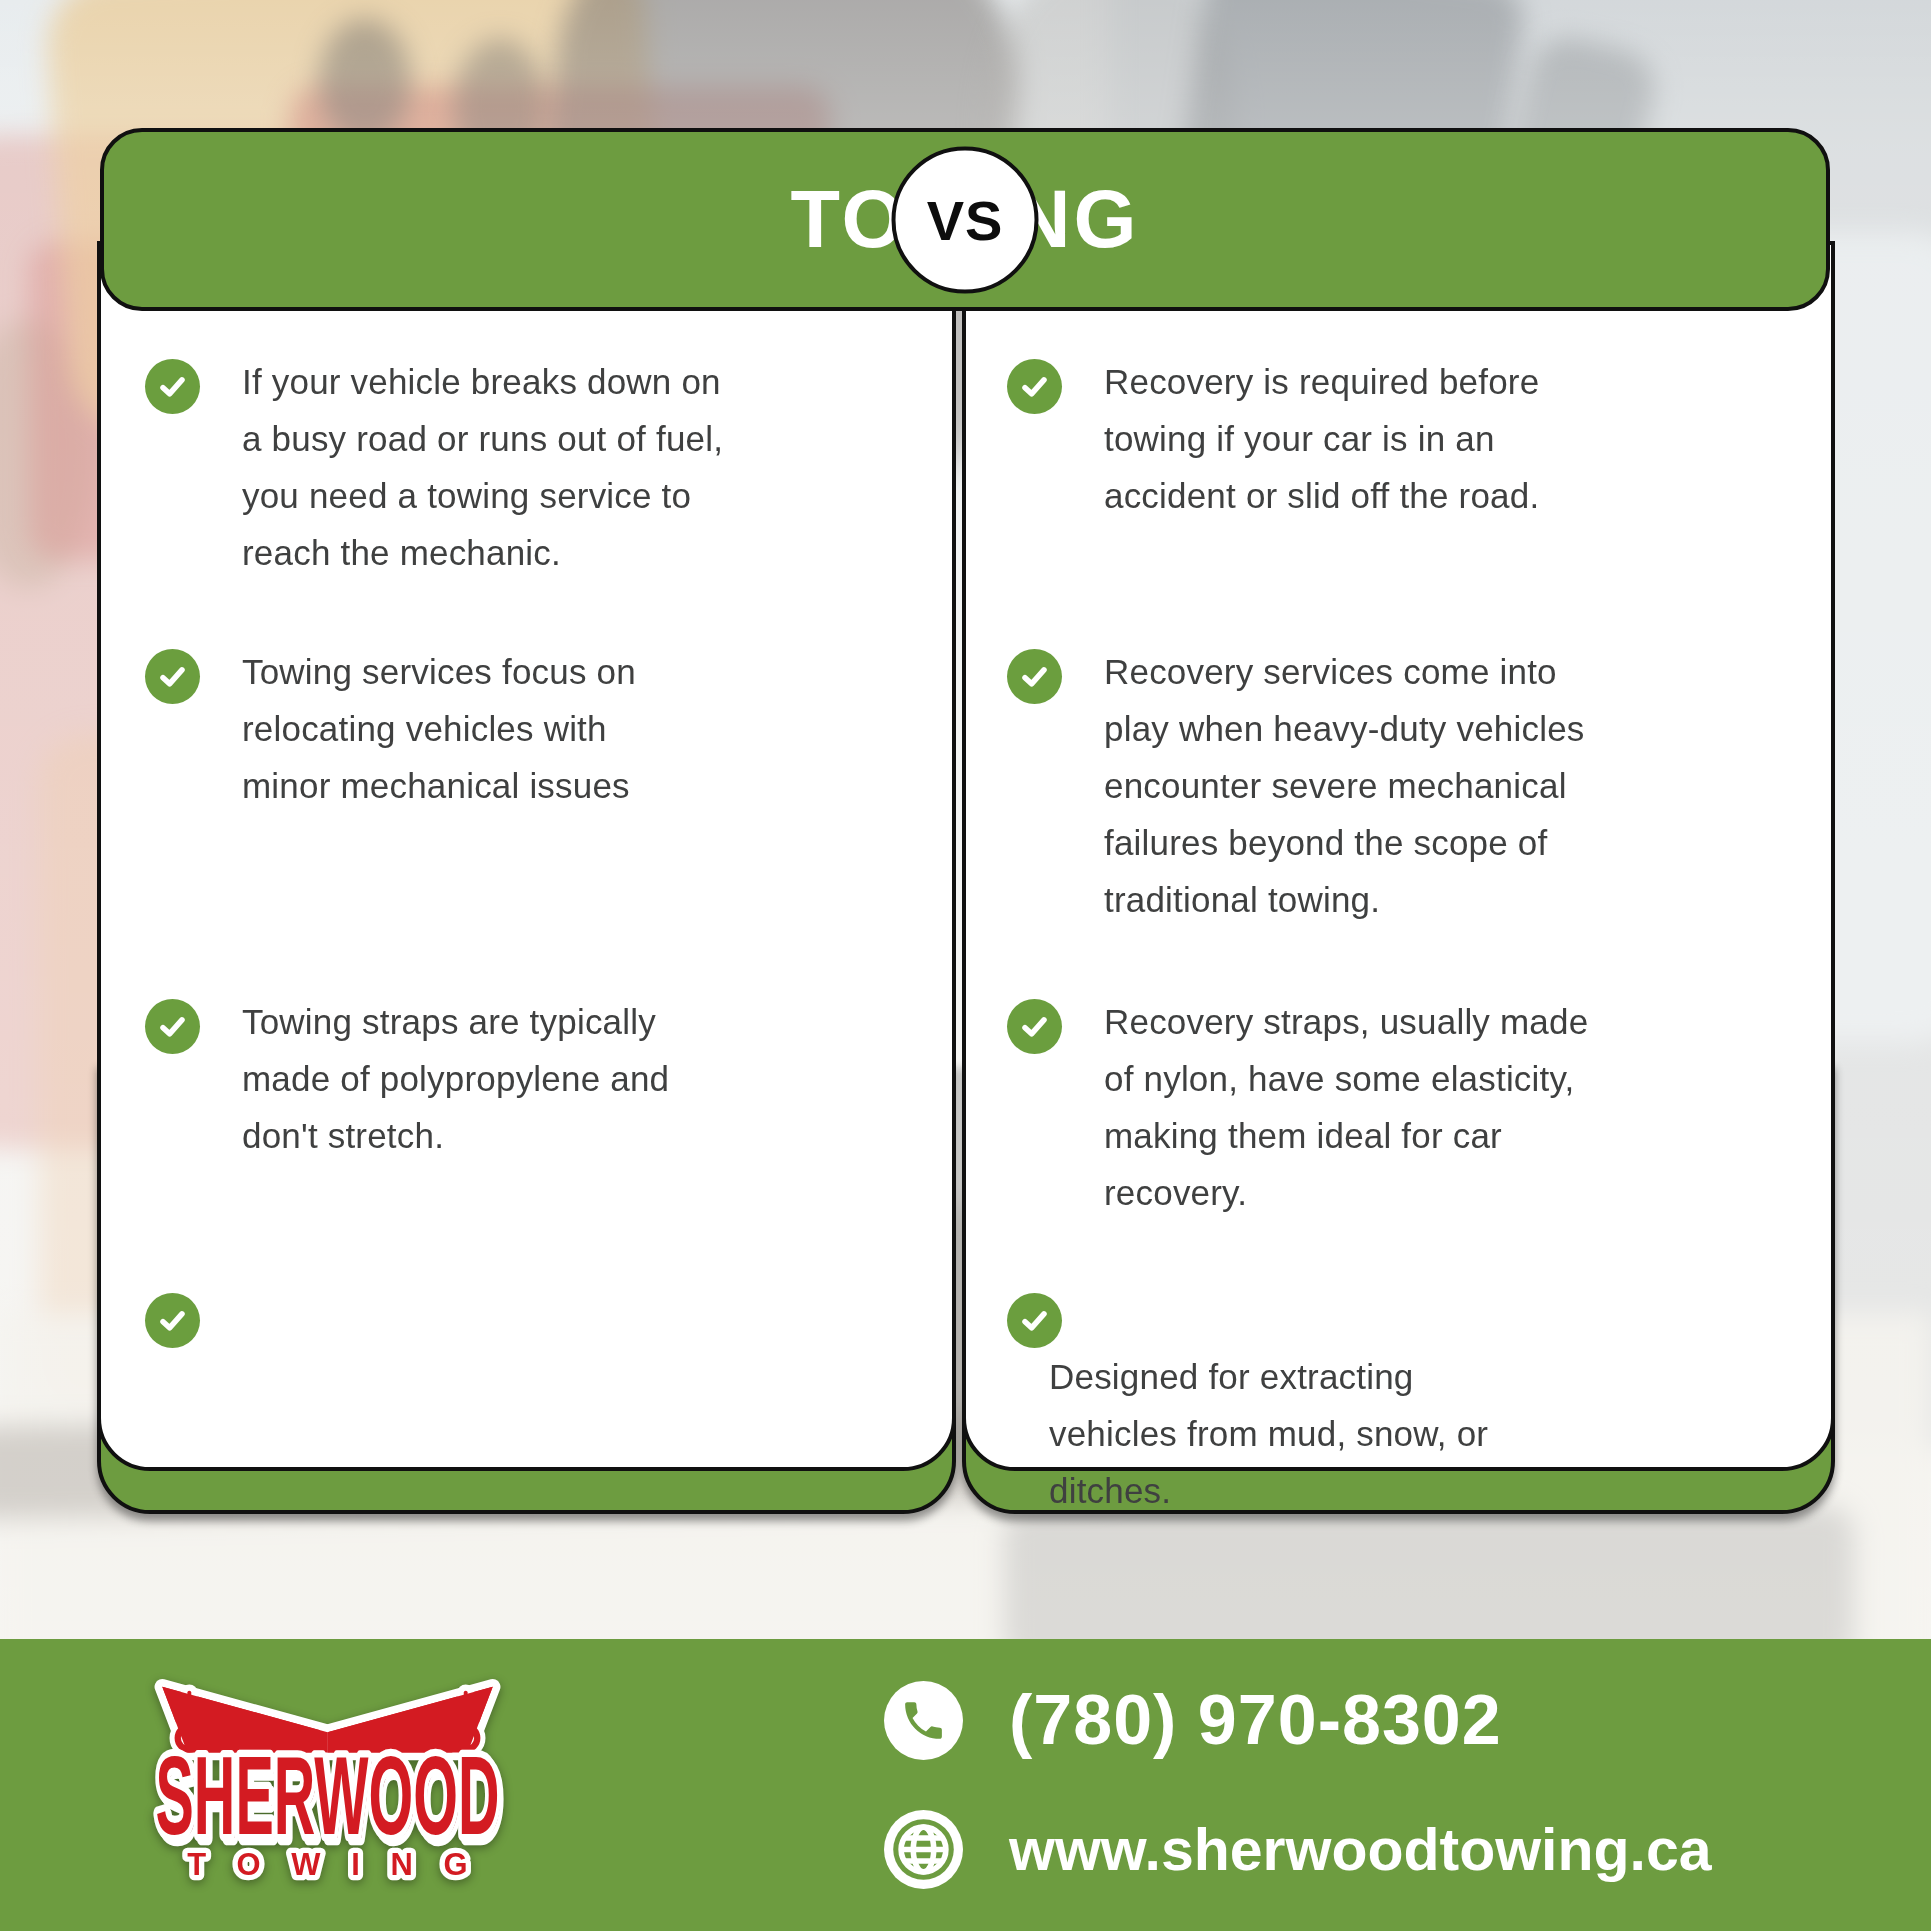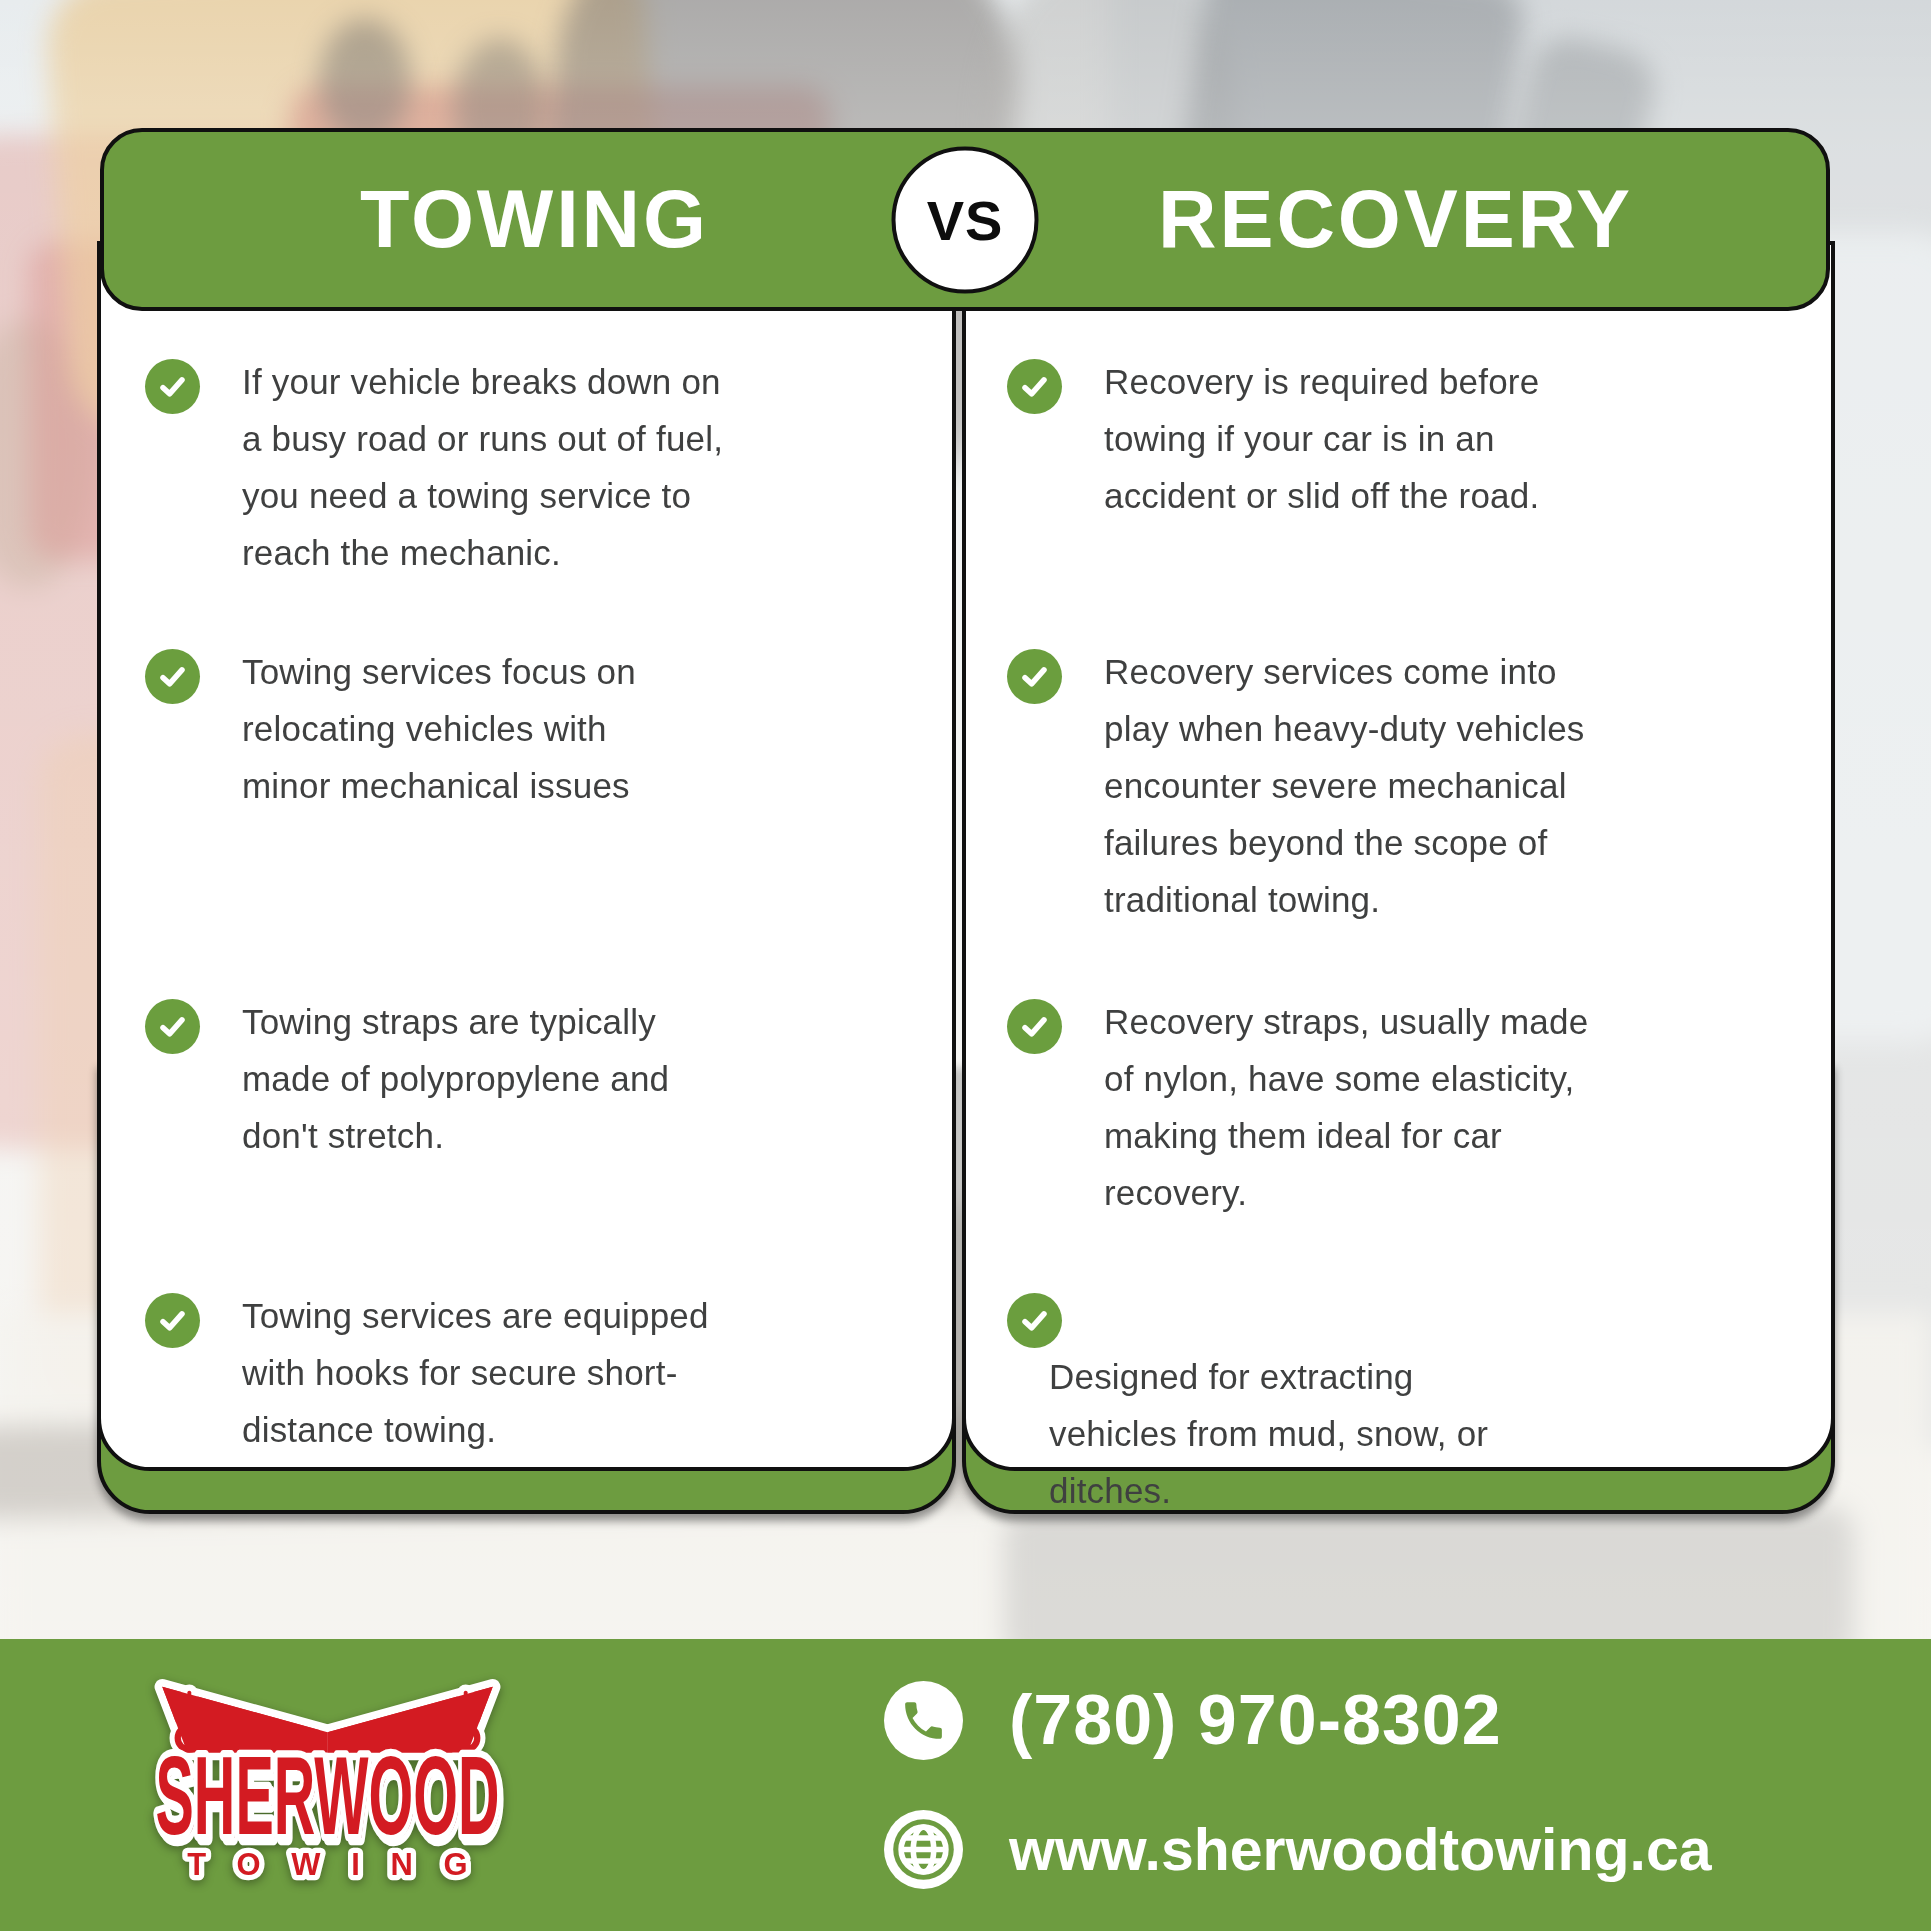--- a/index.html
+++ b/index.html
@@ -121,23 +121,20 @@
     <p class="item-text">Towing services focus on
 relocating vehicles with
 minor mechanical issues</p>
   </div>
   <div class="item col-left" style="top:1287px;">
     <span class="check">
         <svg viewBox="0 0 24 24">
           <path d="M5.5 12.8 L10 17 L18.5 7.5" fill="none" stroke="#fff" stroke-width="3.8" stroke-linecap="round" stroke-linejoin="round"></path>
         </svg>
       </span>
-    <p class="item-text">Towing services are equipped
-with hooks for secure short-
-distance towing.</p>
   </div>
 
   <div class="item col-right" style="top:643px;">
     <span class="check">
         <svg viewBox="0 0 24 24">
           <path d="M5.5 12.8 L10 17 L18.5 7.5" fill="none" stroke="#fff" stroke-width="3.8" stroke-linecap="round" stroke-linejoin="round"></path>
         </svg>
       </span>
     <p class="item-text">Recovery services come into
 play when heavy-duty vehicles
@@ -173,23 +170,20 @@
         </svg>
       </span>
     <p class="item-text">Designed for extracting
 vehicles from mud, snow, or
 ditches.</p>
   </div>
 
   <div class="header">
     <div class="header-half">
       <span class="header-title">TOWING</span>
-    </div>
-    <div class="header-half">
-      <span class="header-title">RECOVERY</span>
     </div>
     <div class="vs-circle">
       <span class="vs-label">VS</span>
     </div>
   </div>
 
   <div class="footer">
 
     <svg class="logo-svg" viewBox="0 0 386 216">
 

